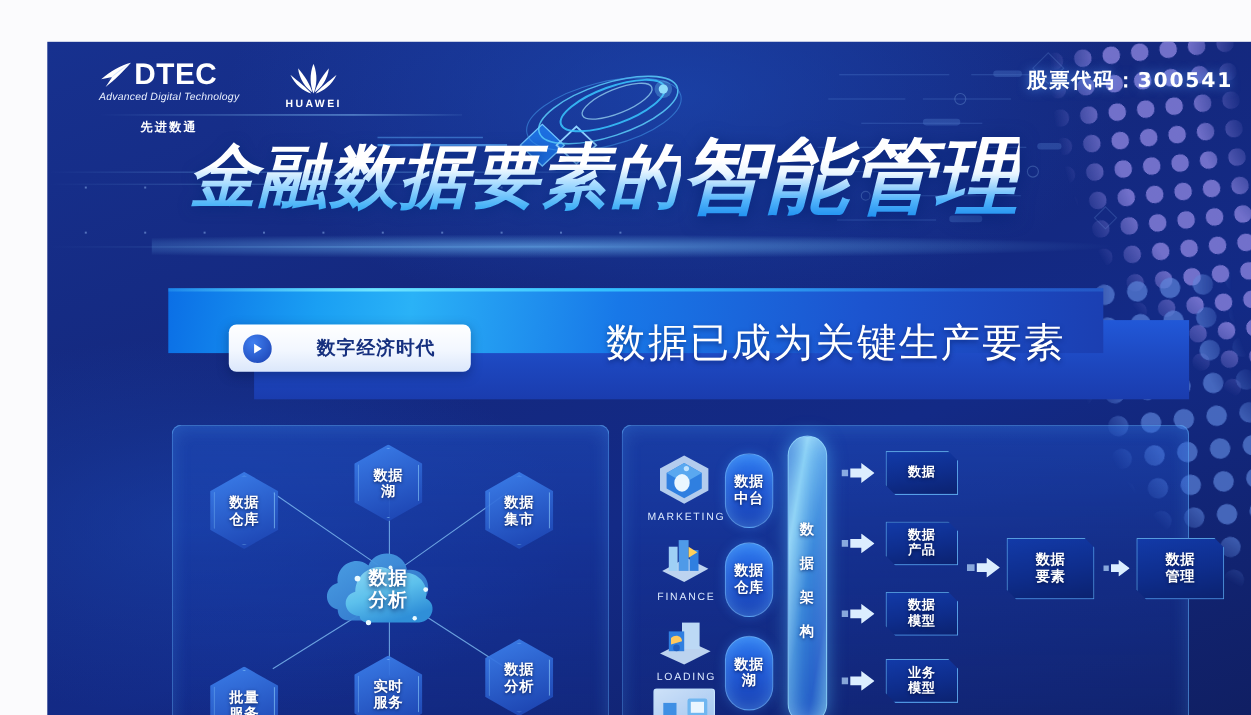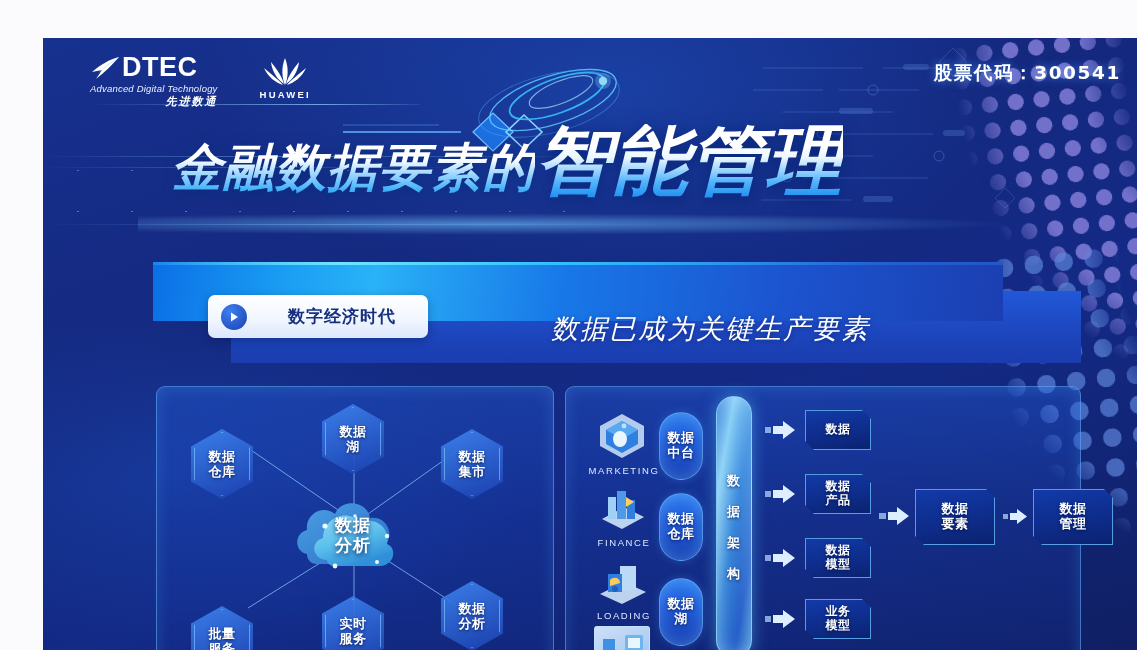--- a/index.html
+++ b/index.html
@@ -56,21 +56,21 @@
     opacity: .45; pointer-events: none;
   }
 
   
   .logo-row { position: absolute; left: 47px; top: 16px; display: flex; align-items: flex-start; gap: 42px; }
   .dtec { position: relative; color: #fff; }
   .dtec-main { display: flex; align-items: center; gap: 2px; }
   .dtec-mark { width: 30px; height: 26px; }
   .dtec-word { font-size: 27px; font-weight: bold; letter-spacing: .5px; line-height: 1; font-family: "Liberation Sans", sans-serif; }
   .dtec-sub { font-size: 9.5px; font-style: italic; letter-spacing: .2px; margin-top: 2px; text-align: left; color: #eaf1ff; }
-  .dtec-cn { font-size: 11px; font-weight: bold; letter-spacing: 2px; text-align: right; margin-top: 0; color: #ffffff; font-style: italic; }
+  .dtec-cn { font-size: 11px; font-weight: bold; letter-spacing: 2px; text-align: center; margin-top: 14px; color: #ffffff; }
   .huawei { text-align: left; color: #fff; padding-top: 2px; }
   .hw-mark { width: 46px; height: 30px; display: block; margin: 0 auto; }
   .hw-word { font-size: 9.5px; font-weight: bold; letter-spacing: 2.2px; margin-top: 3px; }
 
   .hdr-line { position: absolute; left: 47px; top: 66px; width: 330px; height: 1px;
     background: linear-gradient(90deg, rgba(120,190,255,0), rgba(140,205,255,.75) 70%, rgba(140,205,255,.1)); }
 
   
   .stockcode {
     position: absolute; right: 24px; top: 22px;
@@ -79,26 +79,27 @@
     font-family: "DejaVu Sans", sans-serif;
     margin-left: 12px;
   }
 
   
   .title-deco { position: absolute; left: 300px; top: 72px; width: 210px; height: 44px; }
   .orbit { position: absolute; left: 432px; top: 18px; width: 160px; height: 82px; opacity: .95; }
 
   .title-wrap { position: absolute; left: 128px; top: 86px; display: flex; align-items: flex-end; }
   .t1 {
-    font-size: 51px; font-weight: bold; font-style: italic; letter-spacing: 1px;
+    font-size: 63px; font-weight: bold; font-style: italic; letter-spacing: 1px;
     line-height: 1.05;
     background: linear-gradient(180deg, #ffffff 34%, #9fd8ff 62%, #2aa6f5 100%);
     -webkit-background-clip: text; background-clip: text; color: transparent;
     -webkit-text-fill-color: transparent;
     filter: drop-shadow(0 2px 6px rgba(0,40,120,.6));
+    font-family: Liberation Serif, serif;
   }
   .t2 {
     font-size: 76px; font-weight: bold; font-style: italic; letter-spacing: 1px;
     line-height: .98; margin-left: 0; margin-bottom: -4px;
     background: linear-gradient(180deg, #ffffff 30%, #eaf6ff 46%, #53b4fb 78%, #1d8ff0 100%);
     -webkit-background-clip: text; background-clip: text; color: transparent;
     -webkit-text-fill-color: transparent;
     filter: drop-shadow(0 3px 8px rgba(0,30,110,.75));
   }
   .title-glow {
@@ -131,22 +132,22 @@
   }
   .badge-icon {
     width: 26px; height: 26px; border-radius: 50%;
     background: radial-gradient(circle at 35% 30%, #3f7ff0, #1a3fb0);
     display: flex; align-items: center; justify-content: center;
     flex: 0 0 auto;
   }
   .badge-icon svg { display: block; }
   .badge-text { font-size: 17px; font-weight: bold; color: #16307f; letter-spacing: 1px; margin-left: 30px; }
   .sub-headline {
-    position: absolute; left: 508px; top: 273px;
-    font-size: 27px; font-style: italic; color: #ffffff; letter-spacing: 2px;
+    position: absolute; left: 508px; top: 250px;
+    font-size: 36px; color: #ffffff; letter-spacing: 2px;
     text-shadow: 0 1px 5px rgba(0,20,80,.55);
   }
 
   
   .panel {
     position: absolute; top: 348px; height: 282px;
     border: 1px solid rgba(105,185,255,.55);
     border-bottom: none;
     border-radius: 9px 9px 0 0;
     background: linear-gradient(180deg, rgba(36,92,215,.40) 0%, rgba(26,66,180,.30) 45%, rgba(20,48,150,.18) 100%);

